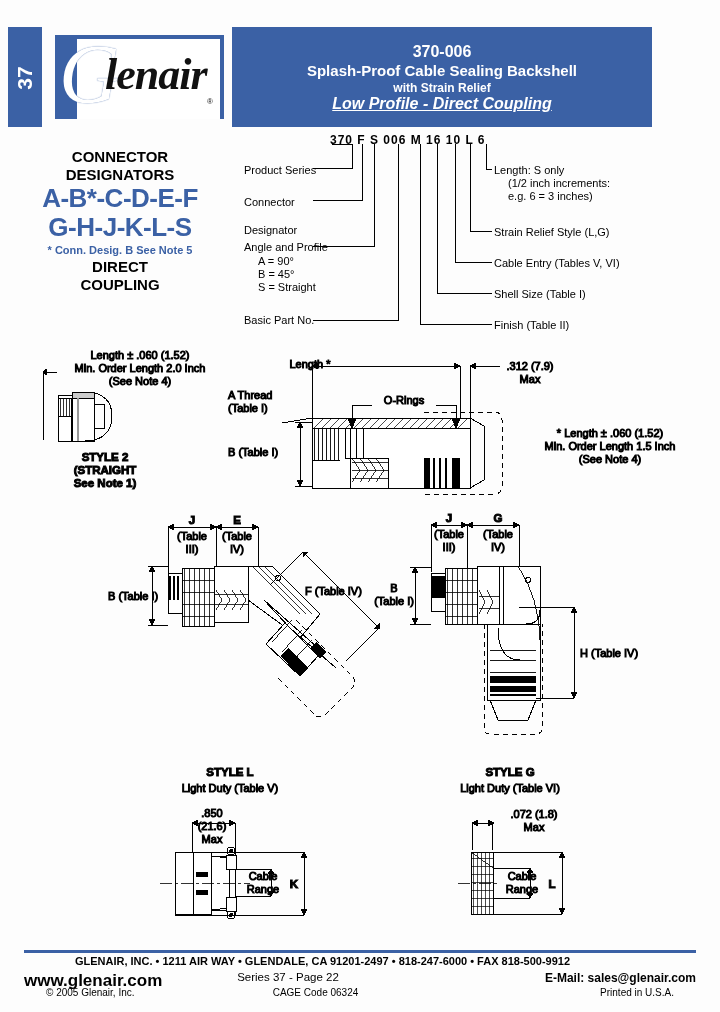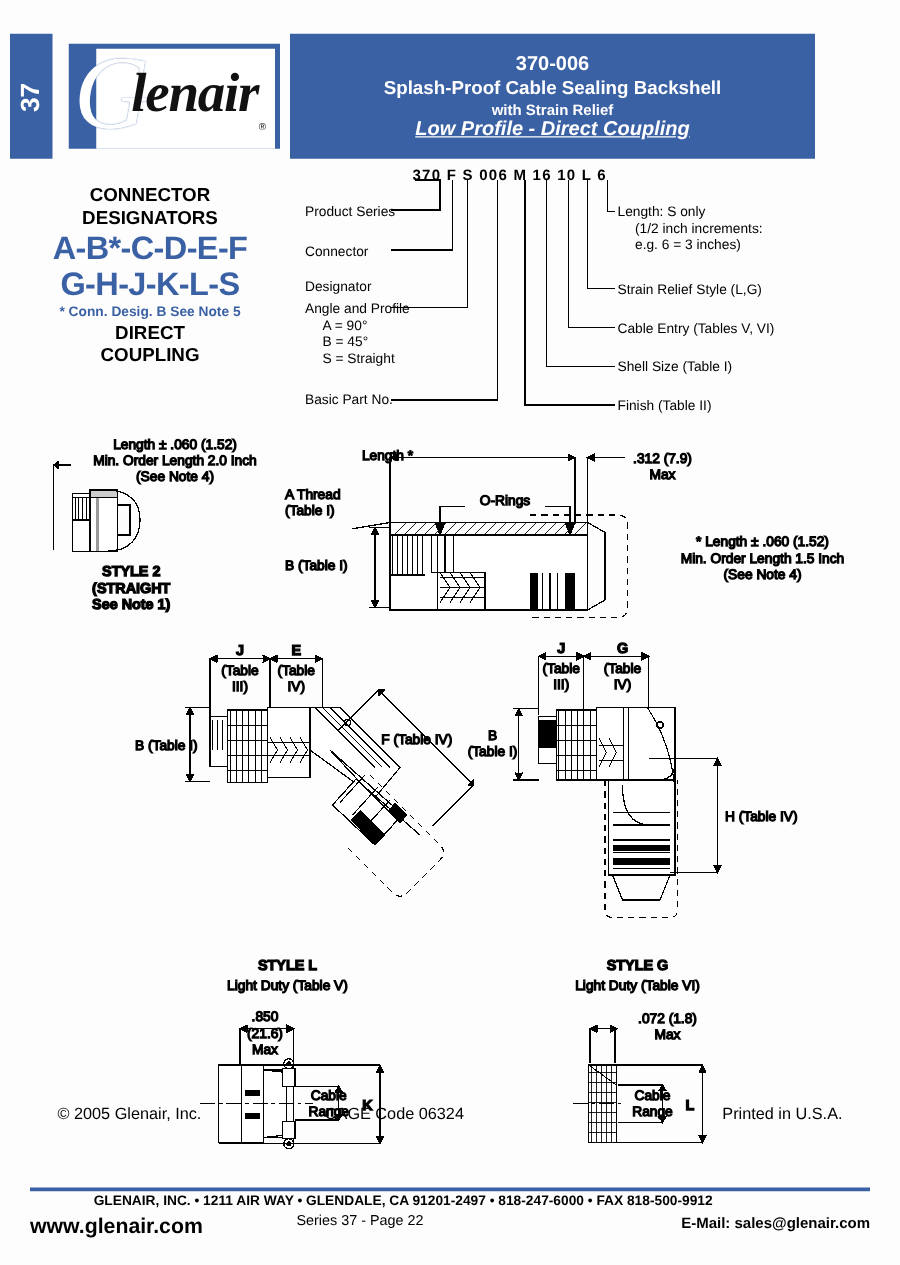--- a/index.html
+++ b/index.html
@@ -79,21 +79,21 @@
   .cd-row2{top:213px;font-size:26px;line-height:28px;letter-spacing:-0.5px;}
   .cd-note{top:244px;font-size:11px;line-height:13px;}
   .cd-direct{top:258px;font-size:15px;line-height:18px;color:#000;}
 
   
   svg.dwg{position:absolute;left:0;top:0;width:720px;height:1012px;overflow:visible;}
   .lbl{font-family:"Liberation Sans", sans-serif;font-size:11px;fill:#000;}
   .lbl-b{font-family:"Liberation Sans", sans-serif;font-size:11.5px;font-weight:bold;fill:#000;}
 
   
-  .footmeta{position:absolute;top:883px;font-size:13px;}
+  .footmeta{position:absolute;top:987px;font-size:10px;}
   .footrule{position:absolute;left:24px;top:950px;width:672px;height:3px;background:#3b61a5;}
   .footaddr{
     position:absolute;left:0;top:955px;width:645px;text-align:center;
     font-size:11px;font-weight:bold;
   }
   .footweb{position:absolute;left:24px;top:971px;font-size:17px;font-weight:bold;}
   .footser{position:absolute;left:0;top:971px;width:576px;text-align:center;font-size:11.5px;}
   .footmail{position:absolute;right:24px;top:971px;font-size:12px;font-weight:bold;}
 </style>
 </head>

